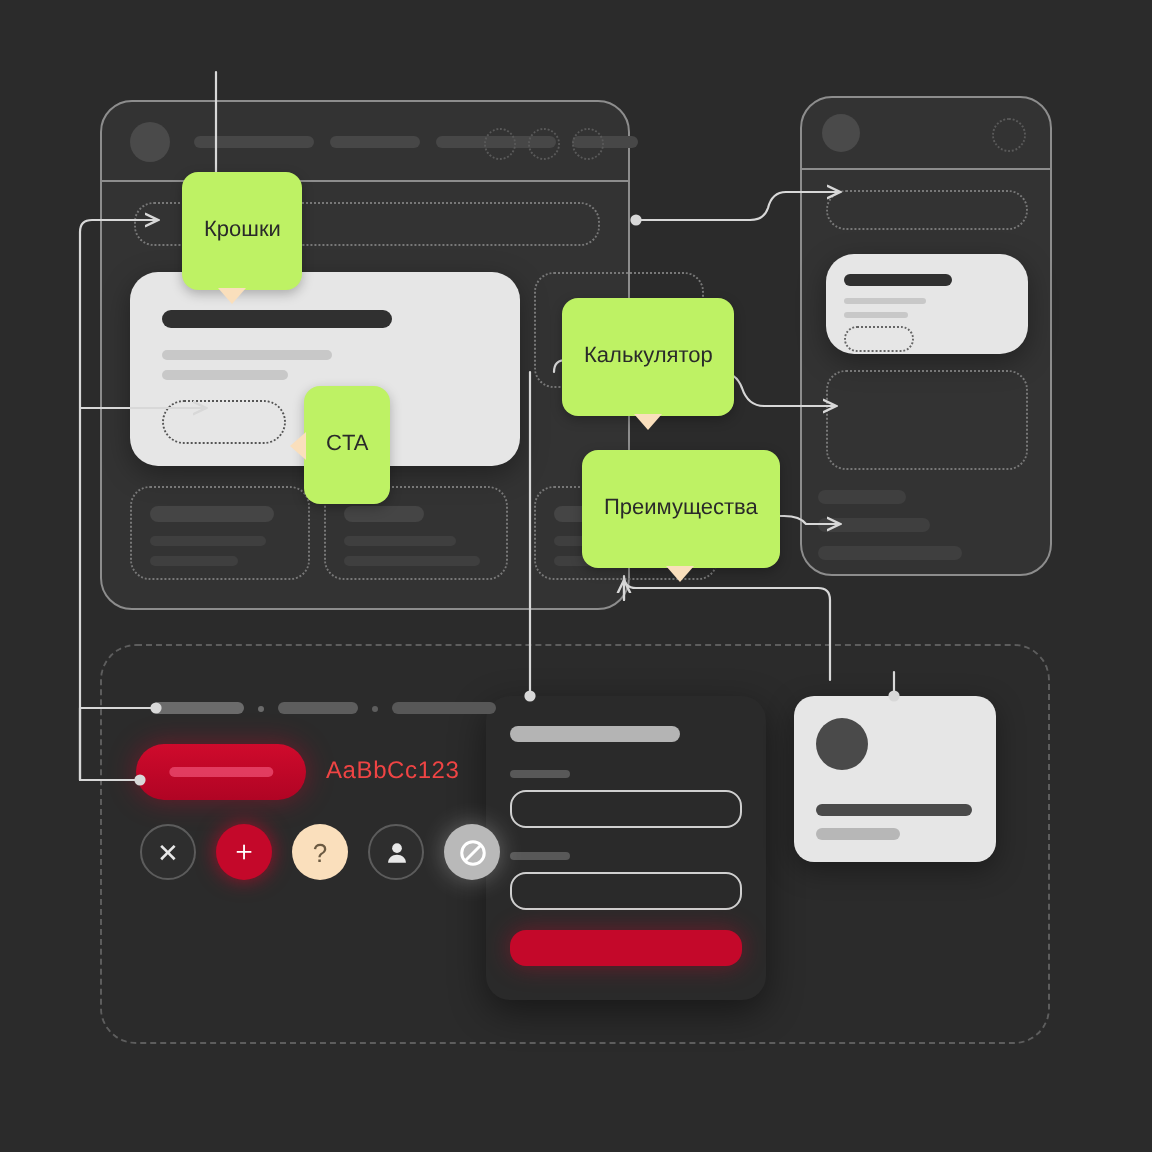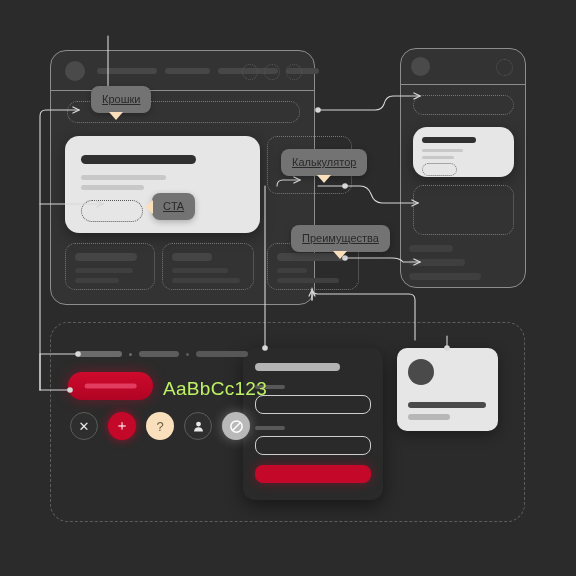--- a/index.html
+++ b/index.html
@@ -48,30 +48,29 @@
 
   
   .hero{
     position:absolute;background:#e6e6e6;border-radius:14px;
     box-shadow:0 4px 14px rgba(0,0,0,.35);
   }
 
   
   .tip{
     position:absolute;
-    background:#737373;
+    background:#bef264;
     color:#2a2a2a;
     border-radius:8px;
     font-size:11px;
     line-height:1;
-    padding:8px 11px;
+    padding:24px 11px;
     white-space:nowrap;
     z-index:60;
     box-shadow:0 2px 6px rgba(0,0,0,.25);
-    text-decoration:underline;
   }
   .tip::after{
     content:"";position:absolute;width:0;height:0;
   }
   .tip.down::after{
     left:18px;bottom:-7px;
     border-left:7px solid transparent;border-right:7px solid transparent;
     border-top:8px solid #fadfbc;
   }
   .tip.down-mid::after{
@@ -96,21 +95,21 @@
     position:absolute;border-radius:99px;
     background:linear-gradient(180deg,#cf0a2c 0%,#b00424 100%);
     box-shadow:0 0 14px rgba(196,8,42,.45);
   }
   .pill-btn .inner{
     position:absolute;left:50%;top:50%;transform:translate(-50%,-50%);
     height:5px;width:62%;border-radius:99px;background:#e8456a;opacity:.85;
   }
 
   .typeface{
-    position:absolute;color:#bef264;font-size:19px;letter-spacing:.3px;
+    position:absolute;color:#ef4444;font-size:12px;letter-spacing:.3px;
   }
 
   
   .icon-row{position:absolute;display:flex;gap:10px;align-items:center;}
   .icon-btn{
     width:28px;height:28px;border-radius:50%;
     display:flex;align-items:center;justify-content:center;
     font-size:13px;box-sizing:border-box;
   }
   .icon-dark{background:#2e2e2e;border:1px solid #5c5c5c;color:#e8e8e8;}

